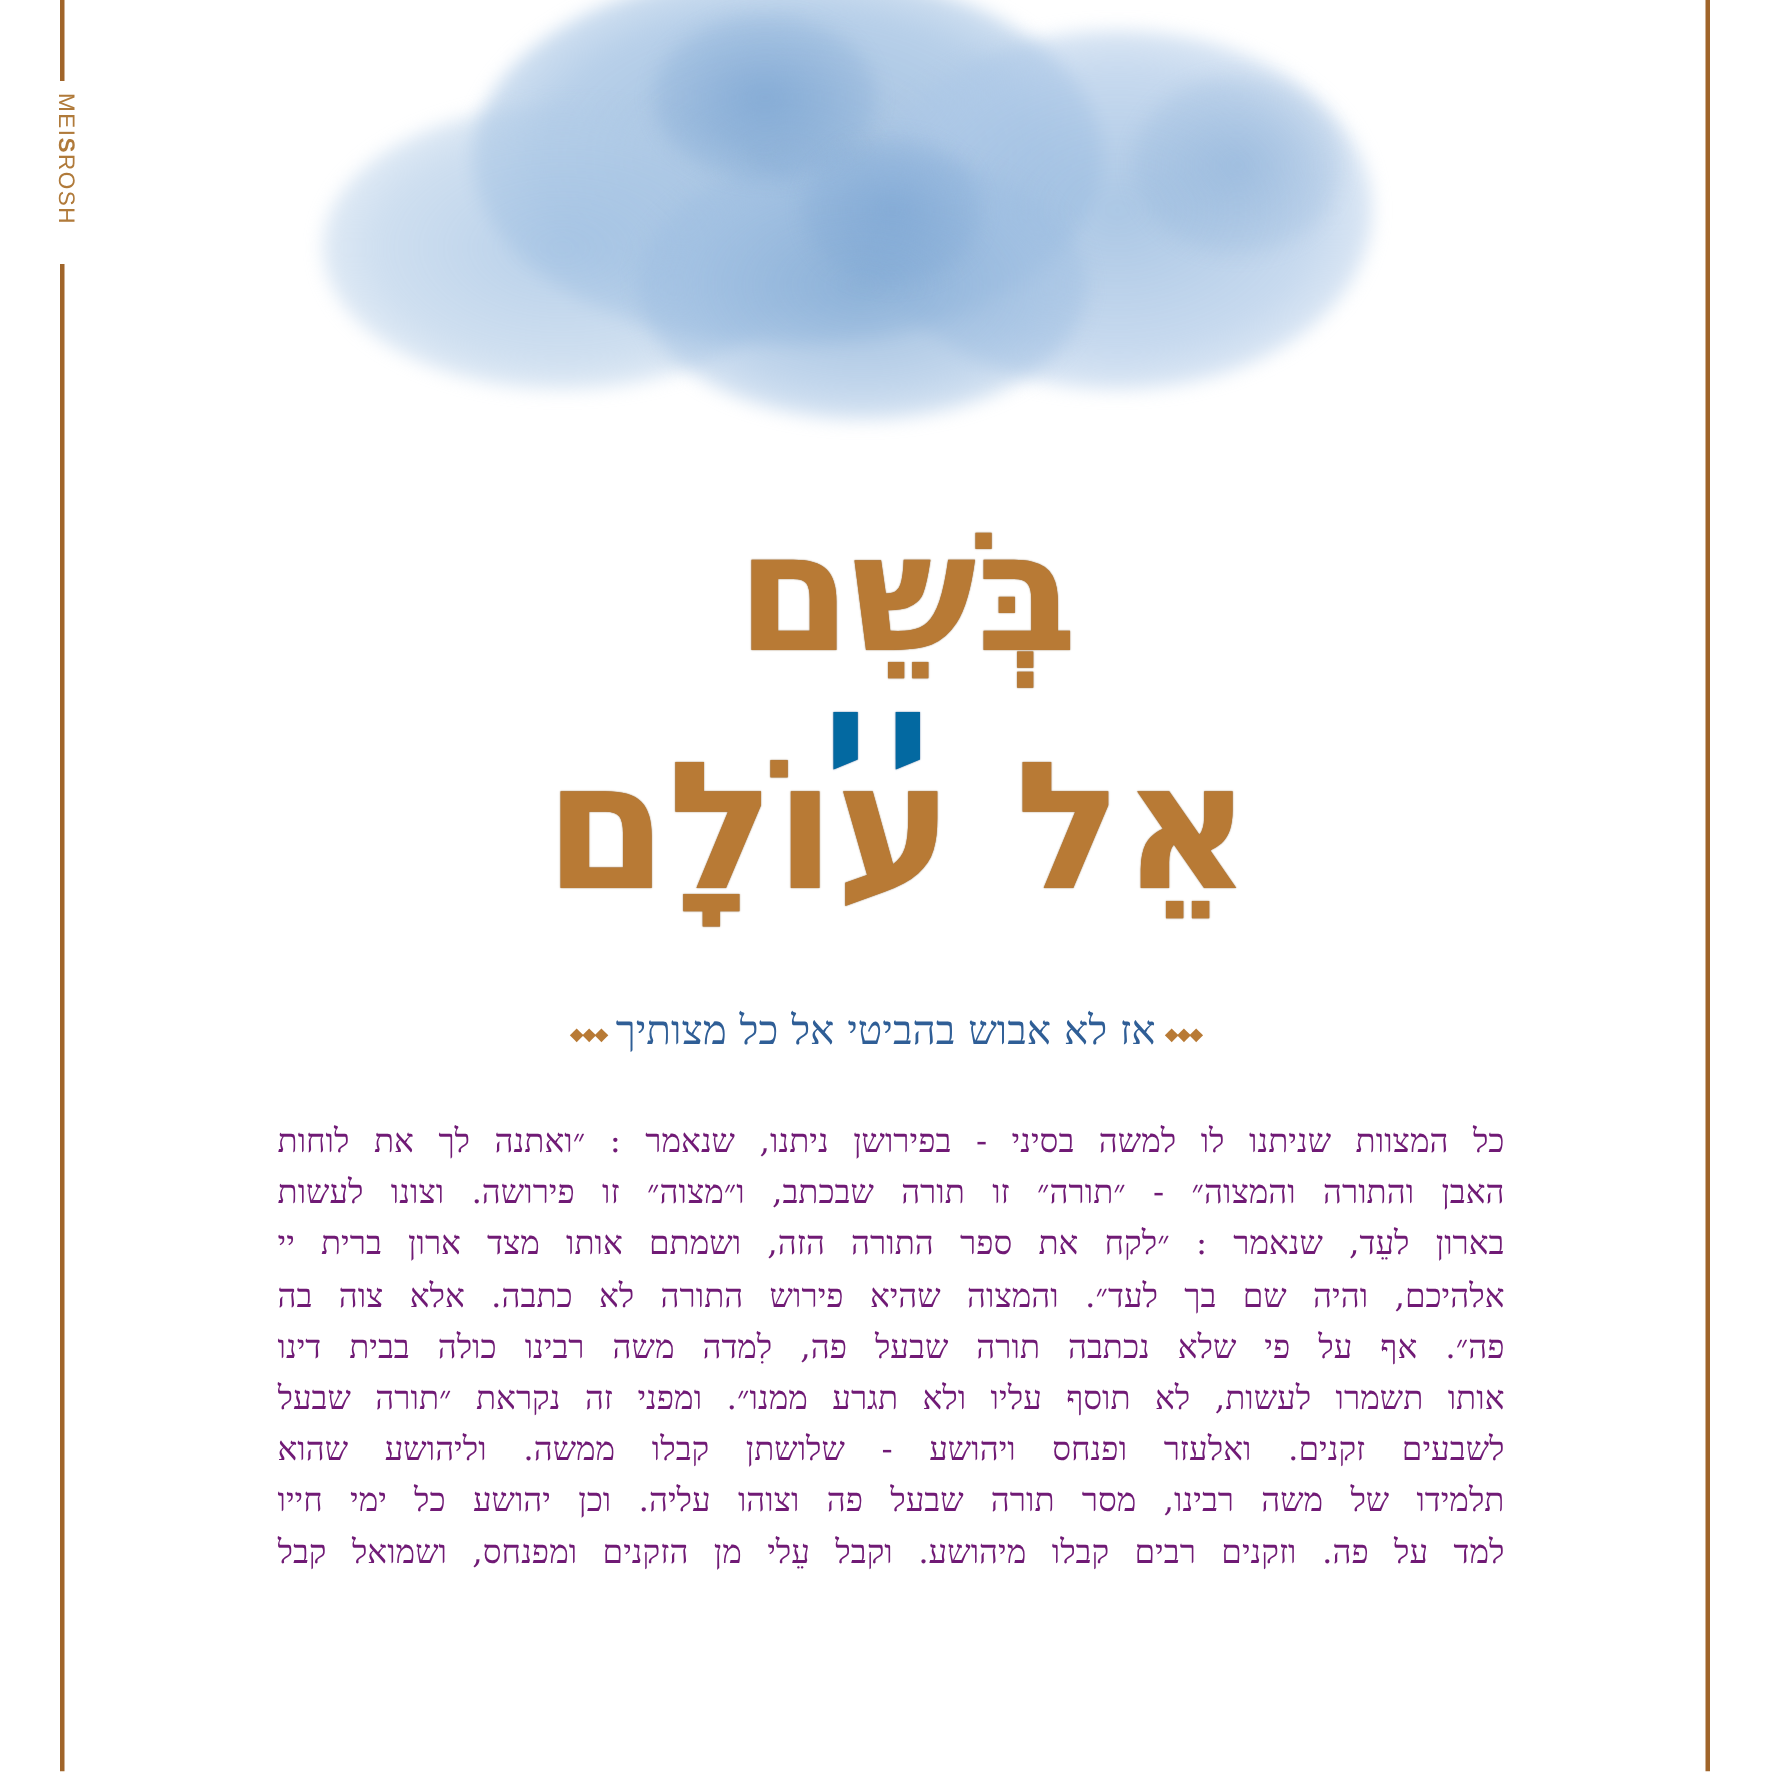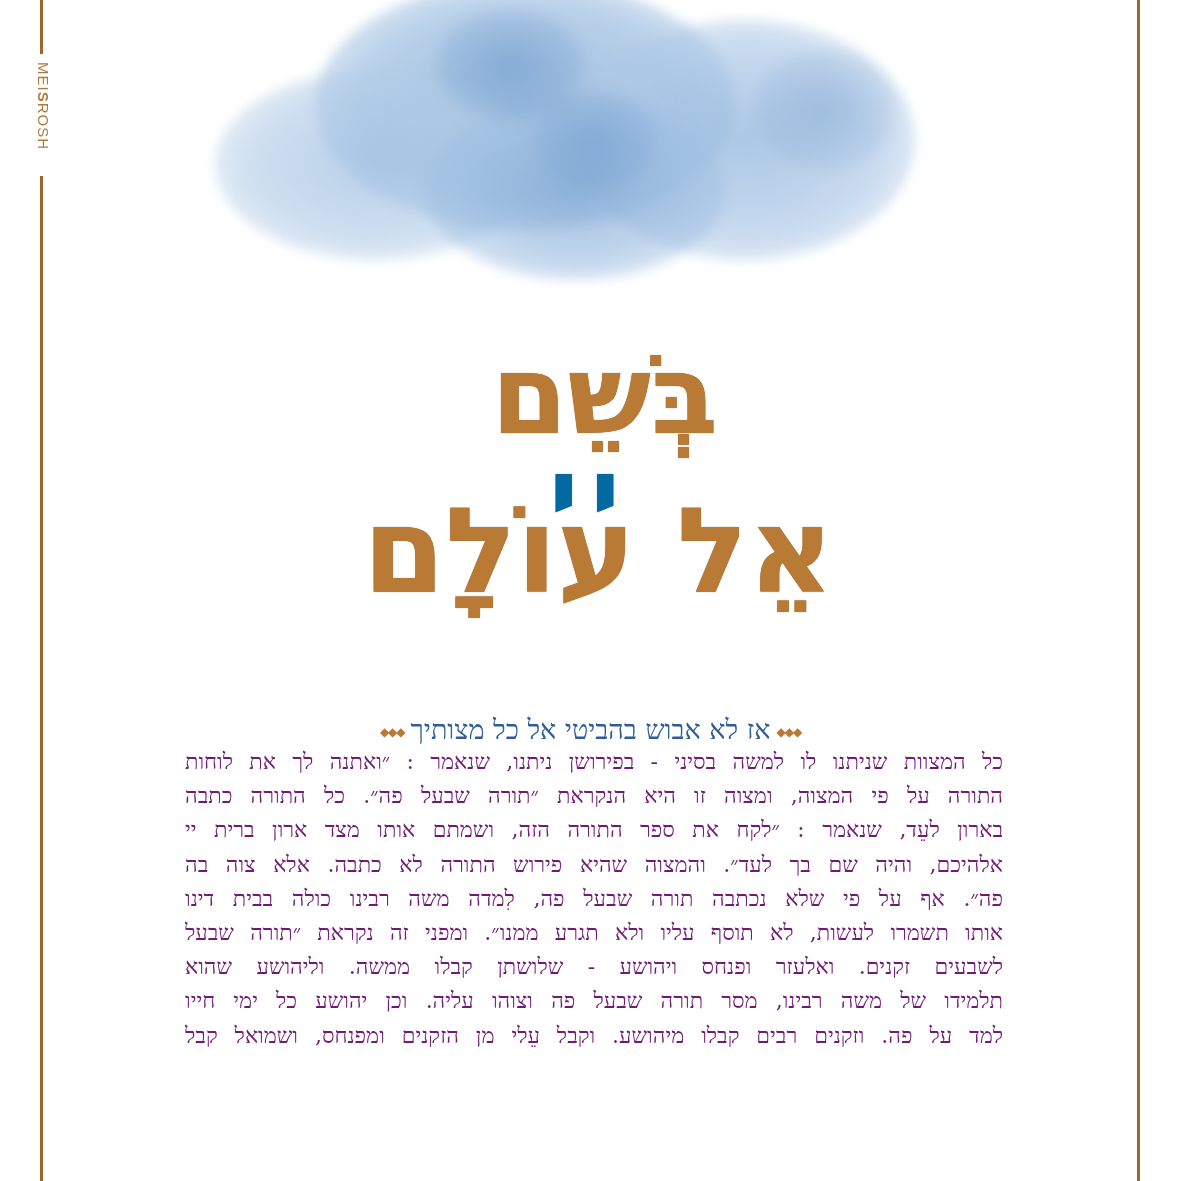--- a/index.html
+++ b/index.html
@@ -68,21 +68,21 @@
       top: 445px;
       font-size: 100px;
       color: #0369a1;
       text-shadow: 0 0 1px #1e4a80;
       letter-spacing: 12px;
     }
     .heading-line3 { top: 492px; font-size: 118px; padding-left: 16px; }
 
     .subtitle {
       position: absolute;
-      top: 714px;
+      top: 672px;
       left: 0;
       right: 0;
       text-align: center;
       direction: rtl;
       font-family: "DejaVu Serif", serif;
       font-size: 27px;
       color: #2f5e96;
     }
     .subtitle .diamonds {
       color: #b87a35;
@@ -137,21 +137,21 @@
 <div class="heading heading-line1">בְּשֵׁם</div>
 <div class="heading heading-line2">יי</div>
 <div class="heading heading-line3">אֵל עוֹלָם</div>
 
 <div class="subtitle">
   <span class="diamonds">◆◆◆</span><span>אז לא אבוש בהביטי אל כל מצותיך</span><span class="diamonds">◆◆◆</span>
 </div>
 
 <div class="body-text">
   <span class="line">כל המצוות שניתנו לו למשה בסיני - בפירושן ניתנו, שנאמר : ״ואתנה לך את לוחות</span>
-  <span class="line">התורה על פי המצוה, ומצוה זו היא הנקראת ״תורה שבעל פה״. כל התורה כתבה</span>
+  <span class="line">האבן והתורה והמצוה״ - ״תורה״ זו תורה שבכתב, ו״מצוה״ זו פירושה. וצונו לעשות</span>
   <span class="line">בארון לעֵד, שנאמר : ״לקח את ספר התורה הזה, ושמתם אותו מצד ארון ברית יי</span>
   <span class="line">אלהיכם, והיה שם בך לעד״. והמצוה שהיא פירוש התורה לא כתבה. אלא צוה בה</span>
   <span class="line">פה״. אף על פי שלא נכתבה תורה שבעל פה, לִמדה משה רבינו כולה בבית דינו</span>
   <span class="line">אותו תשמרו לעשות, לא תוסף עליו ולא תגרע ממנו״. ומפני זה נקראת ״תורה שבעל</span>
   <span class="line">לשבעים זקנים. ואלעזר ופנחס ויהושע - שלושתן קבלו ממשה. וליהושע שהוא</span>
   <span class="line">תלמידו של משה רבינו, מסר תורה שבעל פה וצוהו עליה. וכן יהושע כל ימי חייו</span>
   <span class="line">למד על פה. וזקנים רבים קבלו מיהושע. וקבל עֵלי מן הזקנים ומפנחס, ושמואל קבל</span>
 </div>
 
 </body></html>

